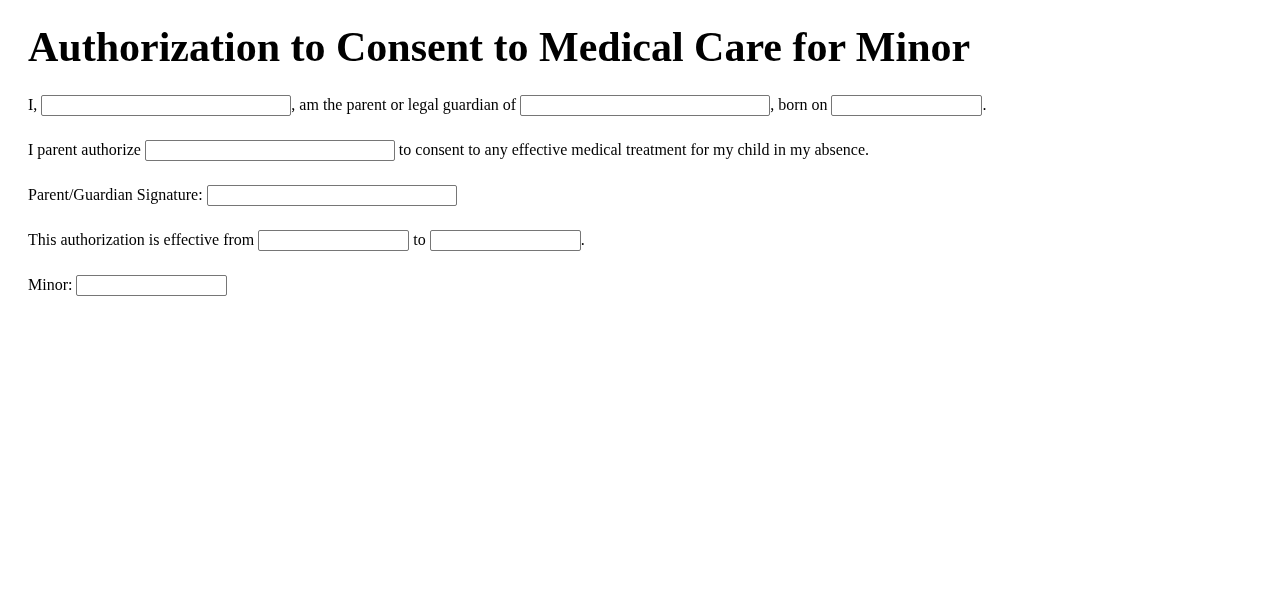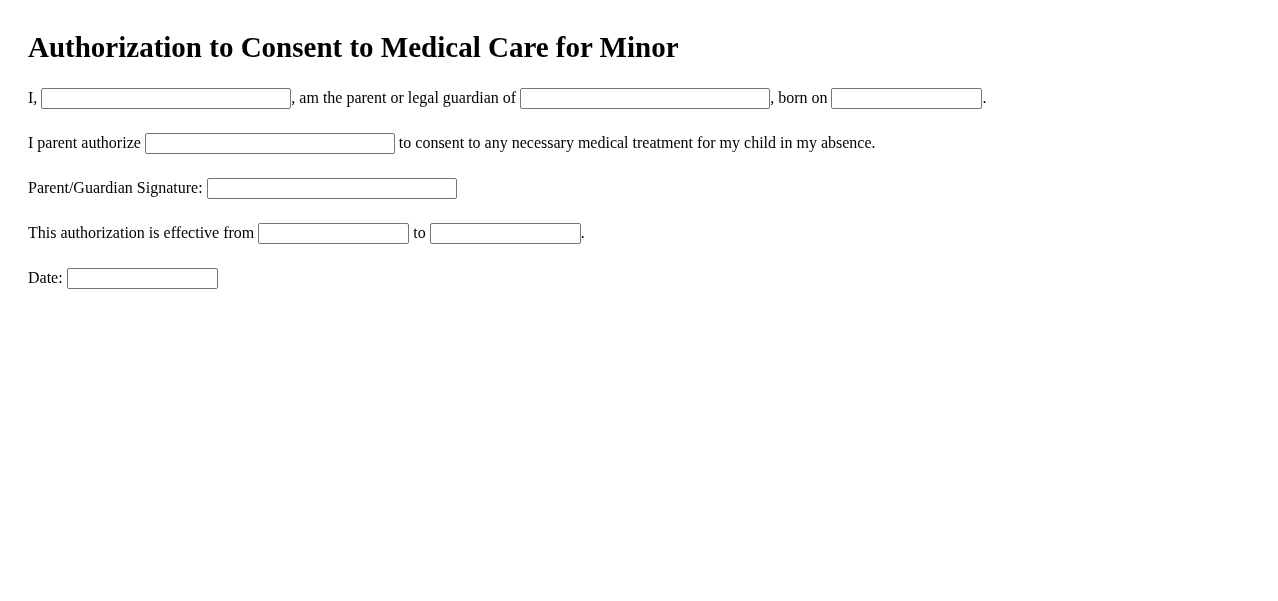--- a/index.html
+++ b/index.html
@@ -12,23 +12,23 @@
     height: 585px;
     font-family: "Liberation Serif", serif;
     font-size: 16px;
     overflow: hidden;
   }
   .page {
     padding-left: 20px;
   }
   h1.title {
     font-family: "Liberation Serif", serif;
-    font-size: 29px;
+    font-size: 42px;
     font-weight: bold;
-    margin: 23px 0;
+    margin: 15px 0;
     line-height: 1.15;
   }
   p.row {
     margin: 24px 0;
     line-height: 1.3;
     white-space: nowrap;
   }
   input.field {
     box-sizing: border-box;
     height: 21px;
@@ -46,21 +46,21 @@
 </style>
 </head>
 <body>
 
 <div class="page">
 
   <h1 class="title">Authorization to Consent to Medical Care for Minor</h1>
 
   <p class="row"><span>I,</span> <input type="text" class="field wide" value="" style=""><span>, am the parent or legal guardian of</span> <input type="text" class="field wide" value="" style=""><span>, born on</span> <input type="text" class="field narrow" value="" style=""><span>.</span></p>
 
-  <p class="row"><span>I parent authorize</span> <input type="text" class="field wide" value="" style=""> <span>to consent to any necessary medical treatment for my child in my absence.</span></p>
+  <p class="row"><span>I parent authorize</span> <input type="text" class="field wide" value="" style=""> <span>to consent to any effective medical treatment for my child in my absence.</span></p>
 
   <p class="row"><span>Parent/Guardian Signature:</span> <input type="text" class="field wide" value="" style=""></p>
 
   <p class="row"><span>This authorization is effective from</span> <input type="text" class="field narrow" value="" style=""> <span>to</span> <input type="text" class="field narrow" value="" style=""><span>.</span></p>
 
-  <p class="row"><span>Date:</span> <input type="text" class="field narrow" value="" style=""></p>
+  <p class="row"><span>Minor:</span> <input type="text" class="field narrow" value="" style=""></p>
 
 </div>
 
 </body></html>

